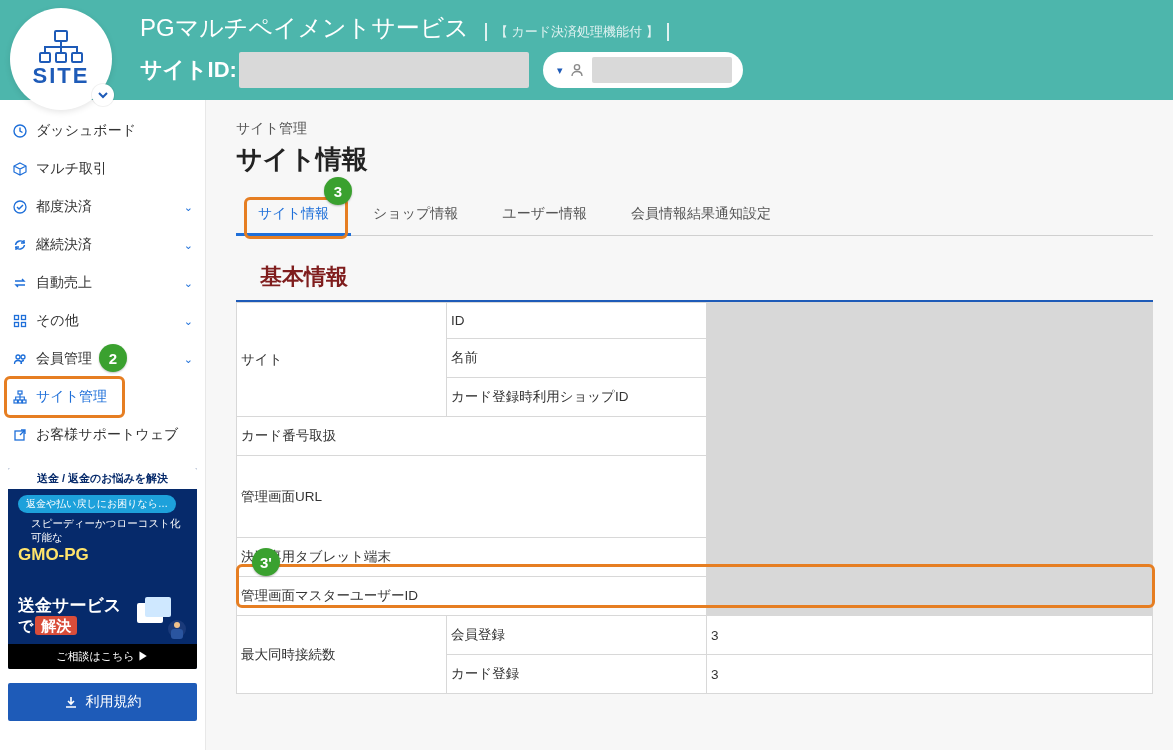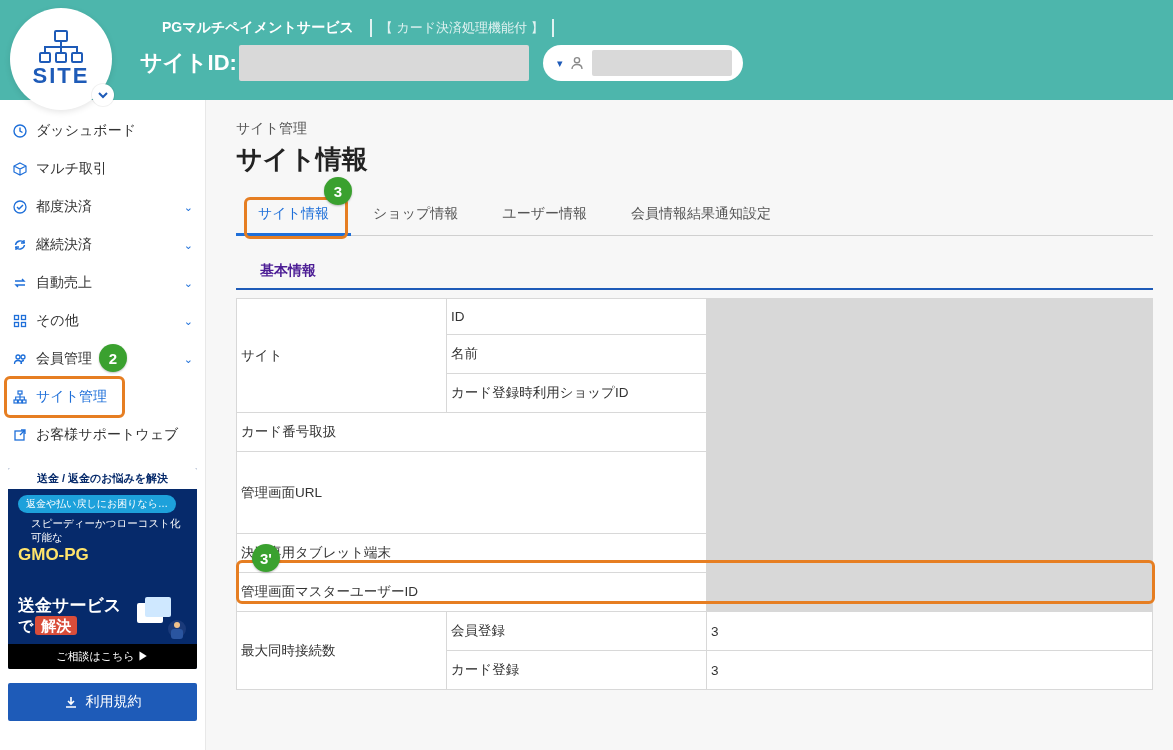--- a/index.html
+++ b/index.html
@@ -42,21 +42,21 @@
   margin-top: -2px;
 }
 .logo-chevron-wrap{
   position:absolute; right:-2px; bottom:4px;
   width:22px;height:22px;border-radius:50%;
   background:#fff; display:flex;align-items:center;justify-content:center;
   box-shadow:0 0 0 1px rgba(0,0,0,0.06);
 }
 .header-titles { display: flex; flex-direction: column; gap: 8px; }
 .header-row1 { display: flex; align-items: baseline; gap: 16px; }
-.svc-name { font-size: 14px; font-weight: 700; margin-left: 22px; }
+.svc-name { font-size: 24px; font-weight: 400; }
 .svc-sub {
   font-size: 13px;
   color: #e0f2f1;
   border-left: 2px solid #e0f2f1;
   border-right: 2px solid #e0f2f1;
   padding: 0 8px;
 }
 .header-row2 { display: flex; align-items: center; }
 .site-id-label { font-size: 22px; font-weight: 700; }
 .site-id-box {
@@ -167,24 +167,24 @@
   content:""; position:absolute; left:0; right:0; bottom:-1px;
   height:3px; background:#1e6fd9;
 }
 .tab-highlight {
   position: absolute; left: 8px; top: 6px;
   width: 104px; height: 42px;
   border: 3px solid #e67e22; border-radius: 6px;
   pointer-events: none;
 }
 .section-title {
-  color: #4c1d95; font-size: 14px; font-weight: 700;
+  color: #7f1d1d; font-size: 22px; font-weight: 700;
   padding: 0 0 8px 24px;
   border-bottom: 2px solid #1e5bb8;
-  margin-bottom: 8px;
+  margin-bottom: 0;
 }
 .info-table {
   width: 100%;
   border-collapse: collapse;
   font-size: 13.5px;
   color: #333;
   table-layout: fixed;
 }
 .info-table td {
   border: 1px solid #d8d8d8;

